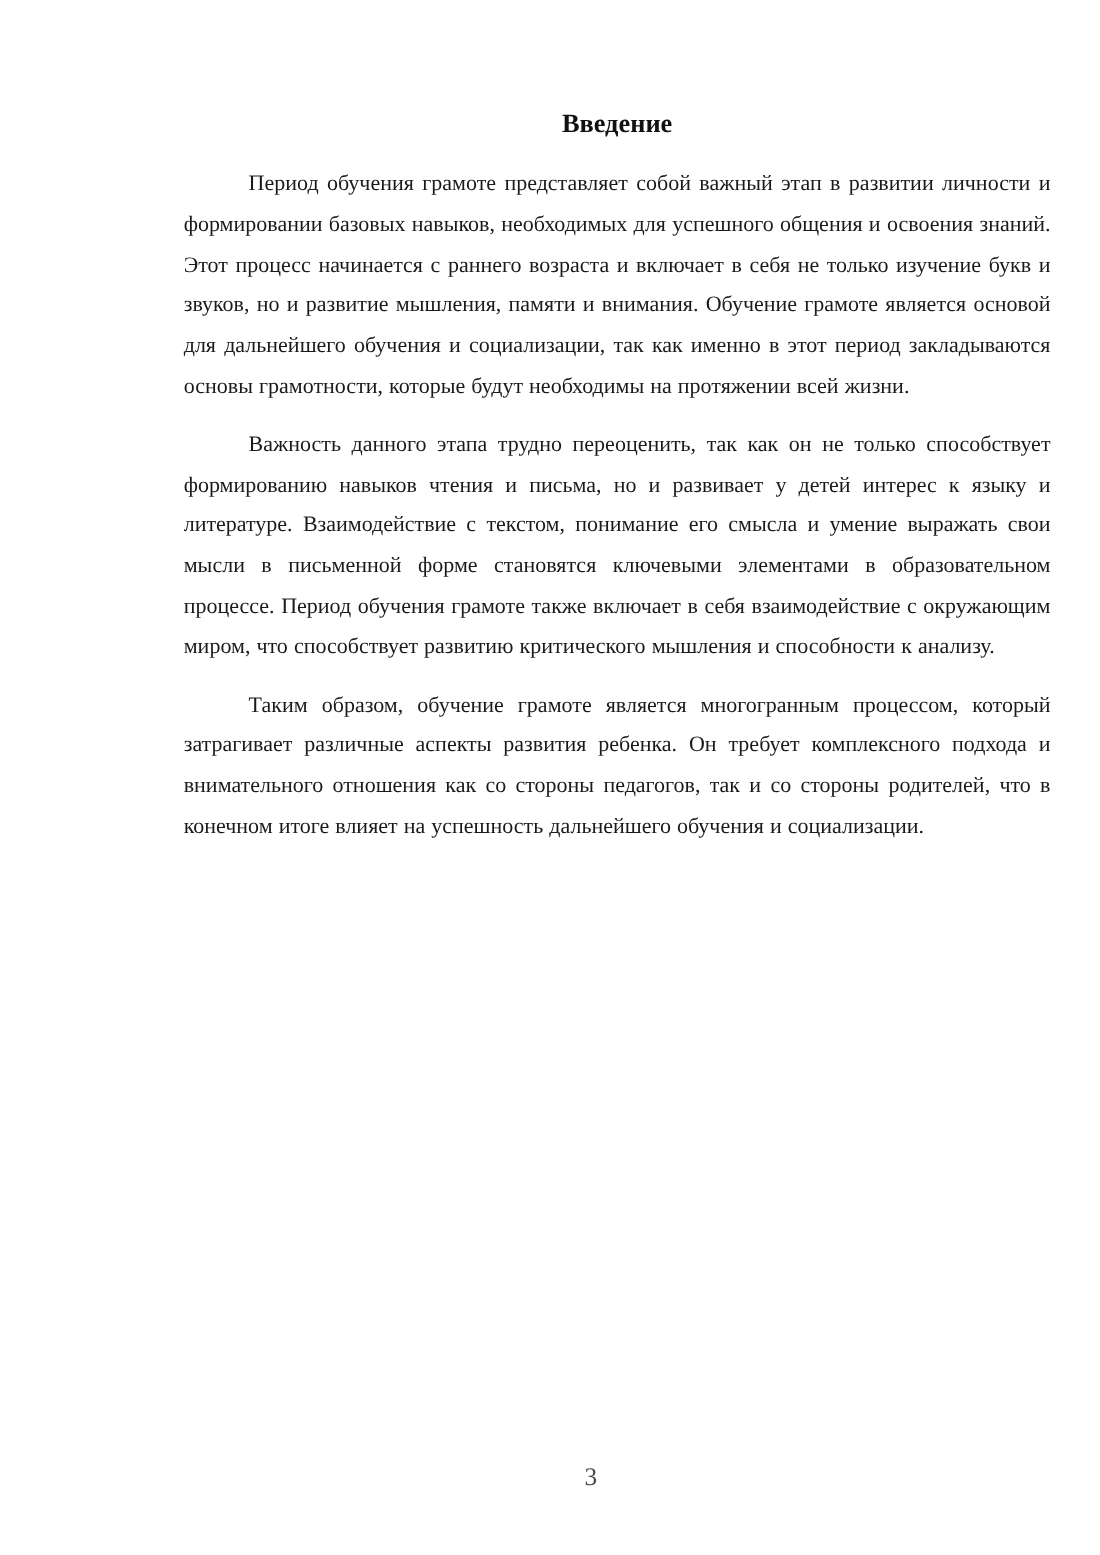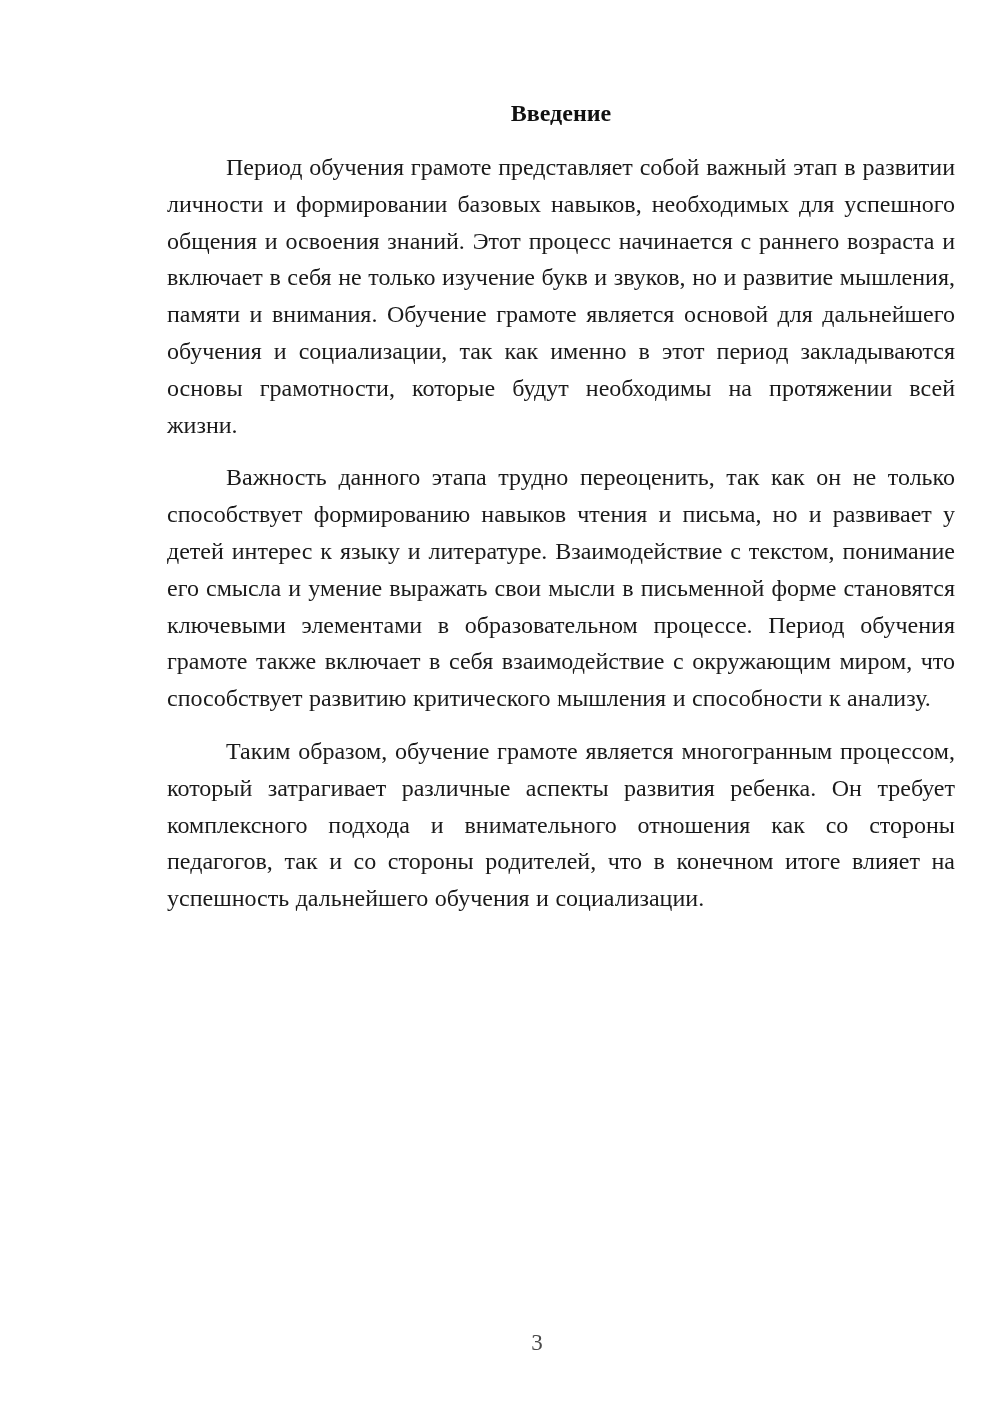--- a/index.html
+++ b/index.html
@@ -25,21 +25,21 @@
   }
   .doc-title {
     text-align: center;
     font-weight: bold;
     font-size: 24px;
     line-height: 37px;
     margin: 0 0 17px 0;
     color: #111111;
   }
   .doc-paragraph {
-    font-size: 24px;
+    font-size: 20px;
     line-height: 36.8px;
     text-align: justify;
     text-align-last: left;
     text-indent: 59px;
     margin: 0 0 16px 0;
     word-spacing: 0.5px;
   }
   .page-number {
     position: absolute;
     left: 143px;

